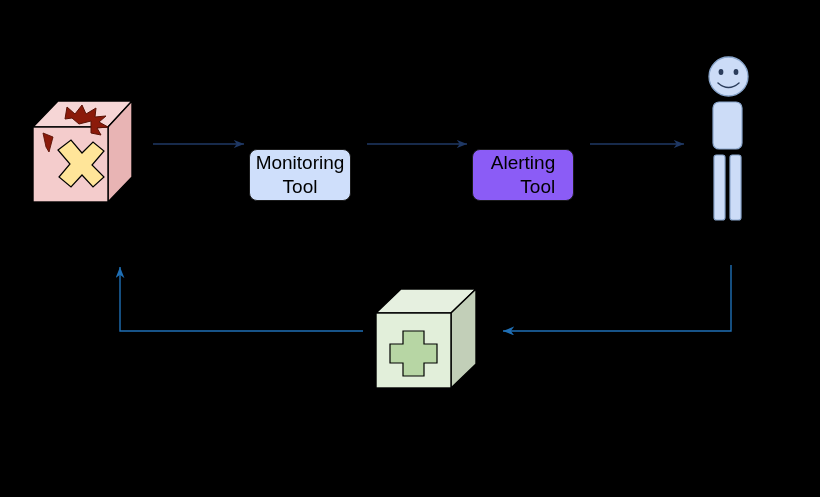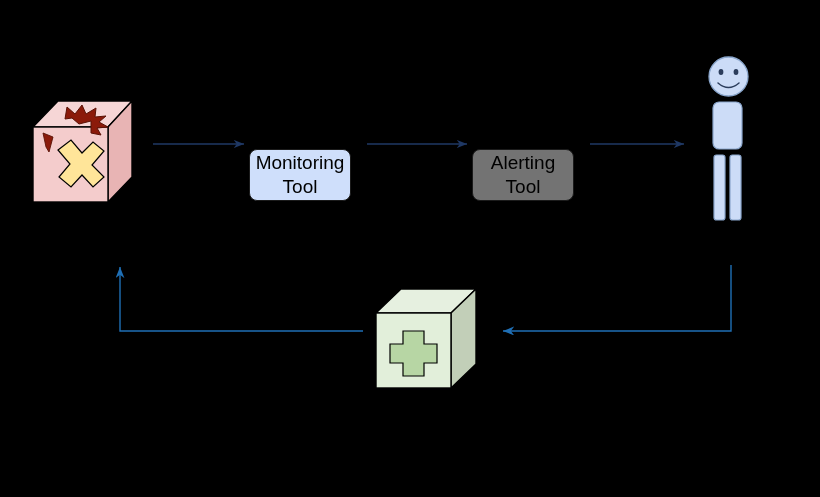--- a/index.html
+++ b/index.html
@@ -93,21 +93,21 @@
     <polygon points="67,107 75,114 82,105 86,114 96,108 95,117 106,116 99,122 108,127 97,128 101,135 91,133 91,121 79,124 72,118 65,119" fill="#8b1a0a" stroke="#5a1206" stroke-width="1"></polygon>
     <polygon points="43,133 53,137 49,152 46,147" fill="#8b1a0a" stroke="#5a1206" stroke-width="0.9"></polygon>
     <polygon points="58,150 71,140 82,153 93,142 104,151 92,165 104,177 93,187 82,175 71,187 59,177 70,164" fill="#ffe599" stroke="#000000" stroke-width="1.2"></polygon>
   </svg>
 
   <div class="node-box" id="monitoring-tool-node" style="background:#cfdffb;">
     <span>Monitoring
 Tool</span>
   </div>
 
-  <div class="node-box" id="alerting-tool-node" style="background:#737373;">
+  <div class="node-box" id="alerting-tool-node" style="background:#8b5cf6;text-align:right;">
     <span>Alerting
 Tool</span>
   </div>
 
   <svg class="svg-layer" viewBox="0 0 820 497">
     <circle cx="728.5" cy="76.5" r="19.5" fill="#ccdcf7" stroke="#8aa6cc" stroke-width="1.3"></circle>
     <ellipse cx="721" cy="72" rx="2.4" ry="3" fill="#2b3d5c"></ellipse>
     <ellipse cx="736" cy="72" rx="2.4" ry="3" fill="#2b3d5c"></ellipse>
     <path d="M718,83 Q728.5,92 739,83" fill="none" stroke="#2b3d5c" stroke-width="1.5" stroke-linecap="round"></path>
     <rect x="713" y="102" width="29" height="47" rx="6" fill="#ccdcf7" stroke="#8aa6cc" stroke-width="1.2"></rect>

